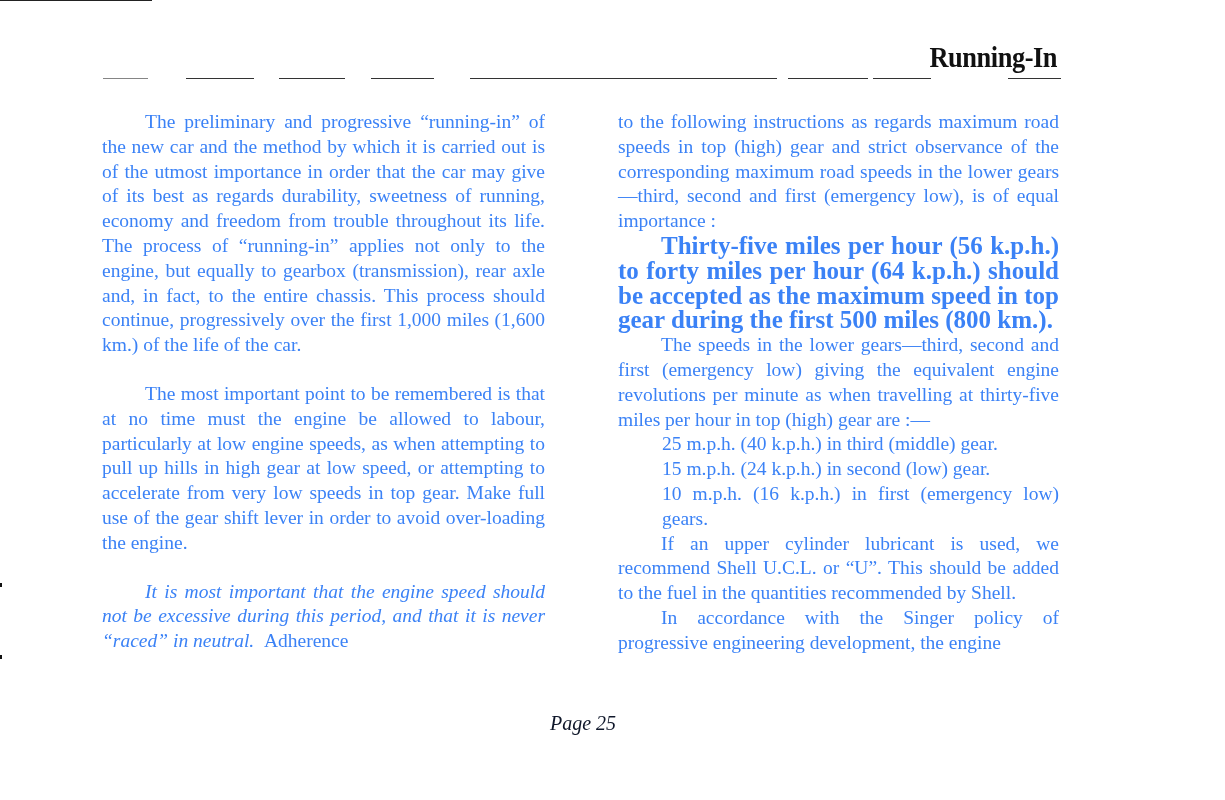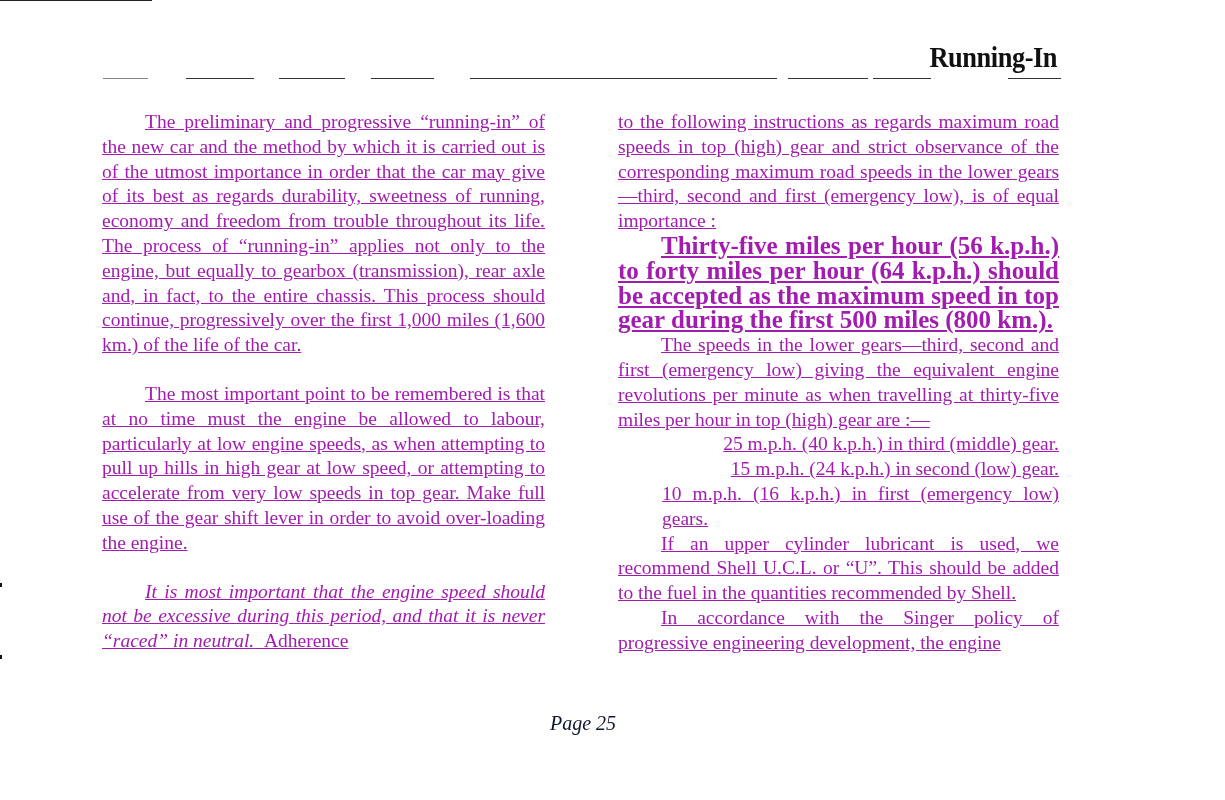--- a/index.html
+++ b/index.html
@@ -16,33 +16,32 @@
     transform: scaleX(0.88); transform-origin: right center;
     color: #111;
   }
   .header-rule { position: absolute; top: 78px; left: 0; width: 1225px; height: 4px; }
   .header-rule span { position: absolute; top: 0; height: 1px; background: #333; }
 
   .col {
     position: absolute; top: 110px;
     font-family: "Liberation Serif", "DejaVu Serif", serif;
     font-size: 19.5px; line-height: 24.8px; text-align: justify;
-    color: #a21caf;
-    text-decoration: underline;
+    color: #3b82f6;
   }
   .col-left { left: 102px; width: 443px; }
   .col-right { left: 618px; width: 441px; }
   .col p { margin: 0; text-indent: 43px; }
   .col p.noindent { text-indent: 0; }
   .col p.gap { margin-top: 24px; }
   .col p.gap2 { margin-top: 24px; }
   .col p.italic { font-style: italic; }
   .col p.bold { font-weight: bold; font-size: 25px; }
   .col .roman { font-style: normal; }
-  .col p.listline { text-indent: 0; padding-left: 44px; text-align: right; }
+  .col p.listline { text-indent: 0; padding-left: 44px; text-align: left; }
   .col p.listwrap { text-indent: 0; padding-left: 44px; text-align: justify; }
 
   .page-number {
     position: absolute; left: 0; width: 1166px; top: 712px; text-align: center;
     font-family: "Liberation Serif", "DejaVu Serif", serif; font-style: italic;
     font-size: 20px; color: #0f172a;
   }
 </style>
 </head>
 <body>

